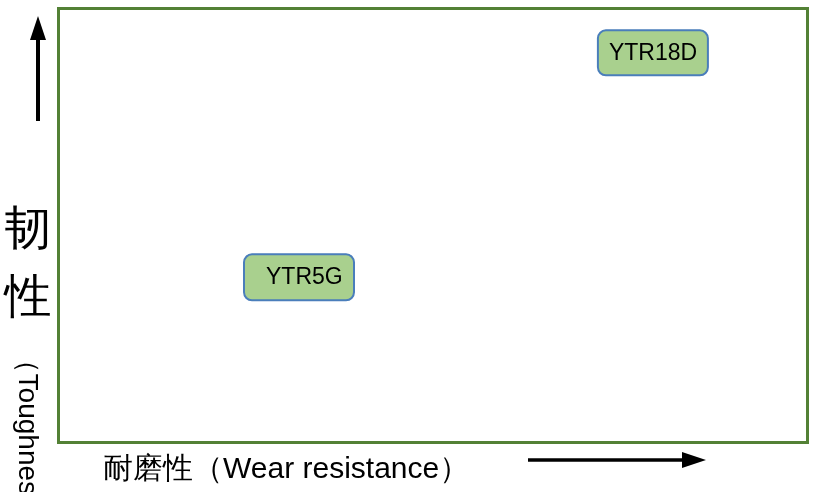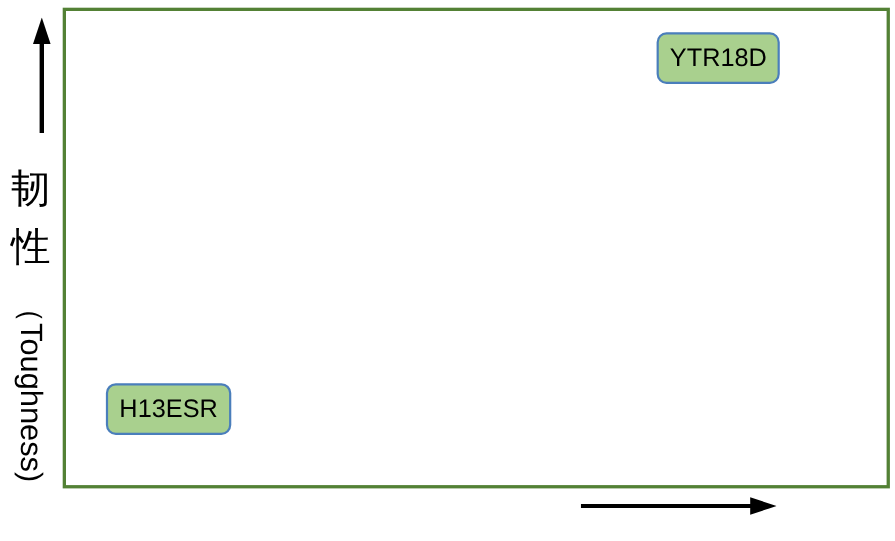--- a/index.html
+++ b/index.html
@@ -62,25 +62,26 @@
     position: absolute;
     left: 0;
     top: 130px;
     width: 56px;
     display: flex;
     flex-direction: column;
     align-items: center;
   }
   .y-label-cjk {
     width: 1em;
-    font-size: 36px;
+    font-size: 47px;
     line-height: 1.45;
     text-align: center;
     overflow-wrap: anywhere;
     word-break: break-all;
+    margin-top: 48px;
   }
   .y-label-rot-wrap {
     position: relative;
     width: 38px;
     height: 192px;
     margin-top: 6px;
   }
   .y-label-rot-wrap span {
     position: absolute;
     left: 50%;
@@ -117,23 +118,24 @@
     </svg>
     <div class="y-label">
       <span class="y-label-cjk">韧性</span>
       <span class="y-label-rot-wrap">
         <span>（Toughness)</span>
       </span>
     </div>
   </div>
 
   <div class="plot-area">
-      <div class="grade-box" style="left: 12.5%; top: 84%;">H13ESR</div>
+      <div class="grade-box" style="left: 32%; top: 62%;">YTR5G</div>
       <div class="grade-box" style="left: 79.5%; top: 10%;">YTR18D</div>
     </div>
 
+  <div class="x-label">耐磨性（Wear resistance）</div>
 
   <svg class="arrow-svg x-arrow" viewBox="0 0 178 18" xmlns="http://www.w3.org/2000/svg">
     <line x1="0" y1="9" x2="156" y2="9" stroke="currentColor" stroke-width="3.5"></line>
     <polygon points="178,9 154,1 154,17" fill="currentColor"></polygon>
   </svg>
 
 </div>
 
 </body></html>

